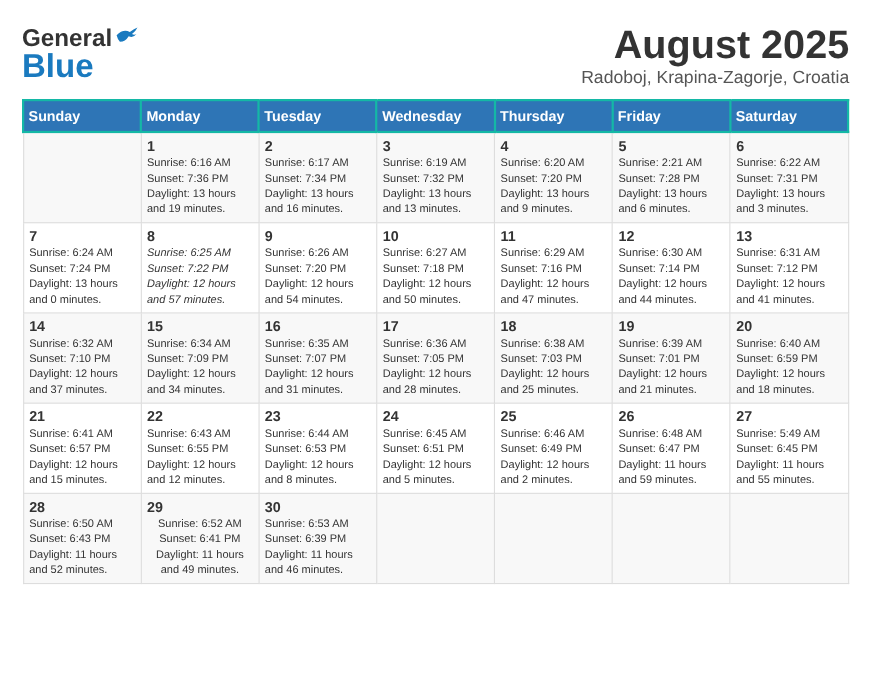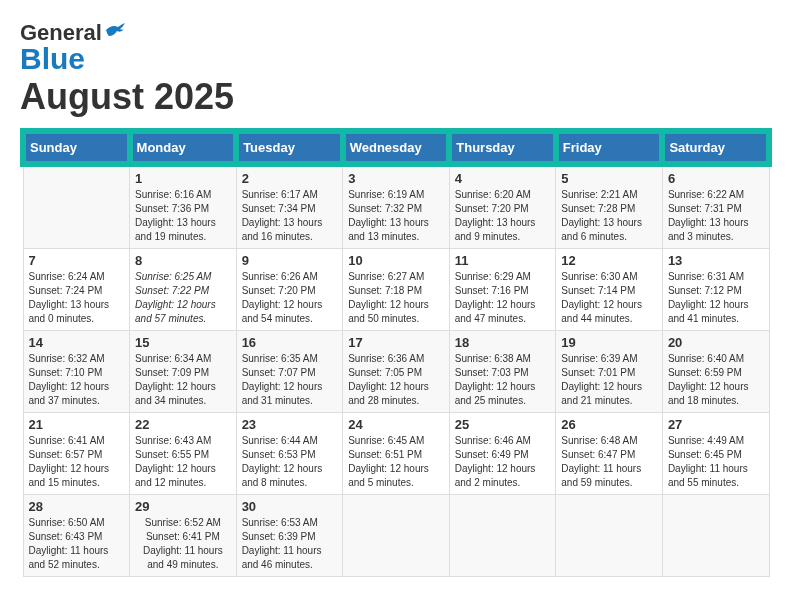--- a/index.html
+++ b/index.html
@@ -6,23 +6,22 @@
     body {
       font-family: Arial, sans-serif;
       background: #fff;
       width: 792px;
       min-height: 612px;
       padding: 20px;
     }
     .header {
       display: flex;
       justify-content: space-between;
-      align-items: flex-start;
+      align-items: center;
       margin-bottom: 10px;
-      flex-direction: column;
     }
     .logo {
       display: flex;
       flex-direction: column;
       align-items: flex-start;
     }
     .title-block {
       text-align: right;
     }
     .month-title {
@@ -39,21 +38,21 @@
       border-collapse: collapse;
       border: 1px solid #ccc;
     }
     .calendar th {
       background-color: #2e75b6;
       color: #fff;
       font-size: 13px;
       font-weight: bold;
       padding: 6px 4px;
       text-align: left;
-      border: 6px solid #14b8a6;
+      border: 2px solid #14b8a6;
     }
     .calendar td {
       vertical-align: top;
       border: 1px solid #ddd;
       padding: 4px 5px;
       width: calc(100% / 7);
       min-height: 80px;
       font-size: 10.5px;
       color: #333;
       background: #fff;
@@ -92,20 +91,21 @@
     <div class="logo-row">
       <span style="font-size:22px;font-weight:bold;color:#333;">General</span>
       <svg width="22" height="18" viewBox="0 0 22 18" style="margin-left:2px;margin-top:-4px;">
         <path d="M2,8 Q8,2 14,5 Q18,2 21,1 Q19,5 16,7 Q18,8 20,7 Q17,11 13,9 Q10,14 5,14 Q3,12 2,8Z" fill="#1a7abf"></path>
       </svg>
     </div>
     <span style="font-size:30px;font-weight:bold;color:#1a7abf;margin-top:-4px;">Blue</span>
   </div>
   <div class="title-block">
     <div class="month-title">August 2025</div>
+    <div class="location">Radoboj, Krapina-Zagorje, Croatia</div>
   </div>
 </div>
 
 <table class="calendar">
   <thead>
     <tr>
     <th>Sunday</th>
         <th>Monday</th>
         <th>Tuesday</th>
         <th>Wednesday</th>
@@ -300,21 +300,21 @@
         </td>
         <td>
           <span class="day-num">26</span>
           <div class="day-info" style="white-space: pre-line;">Sunrise: 6:48 AM
 Sunset: 6:47 PM
 Daylight: 11 hours
 and 59 minutes.</div>
         </td>
         <td>
           <span class="day-num">27</span>
-          <div class="day-info" style="white-space: pre-line;">Sunrise: 4:49 AM
+          <div class="day-info" style="white-space: pre-line;">Sunrise: 5:49 AM
 Sunset: 6:45 PM
 Daylight: 11 hours
 and 55 minutes.</div>
         </td>
       </tr>
       <tr>
         <td>
           <span class="day-num">28</span>
           <div class="day-info" style="white-space: pre-line;">Sunrise: 6:50 AM
 Sunset: 6:43 PM

